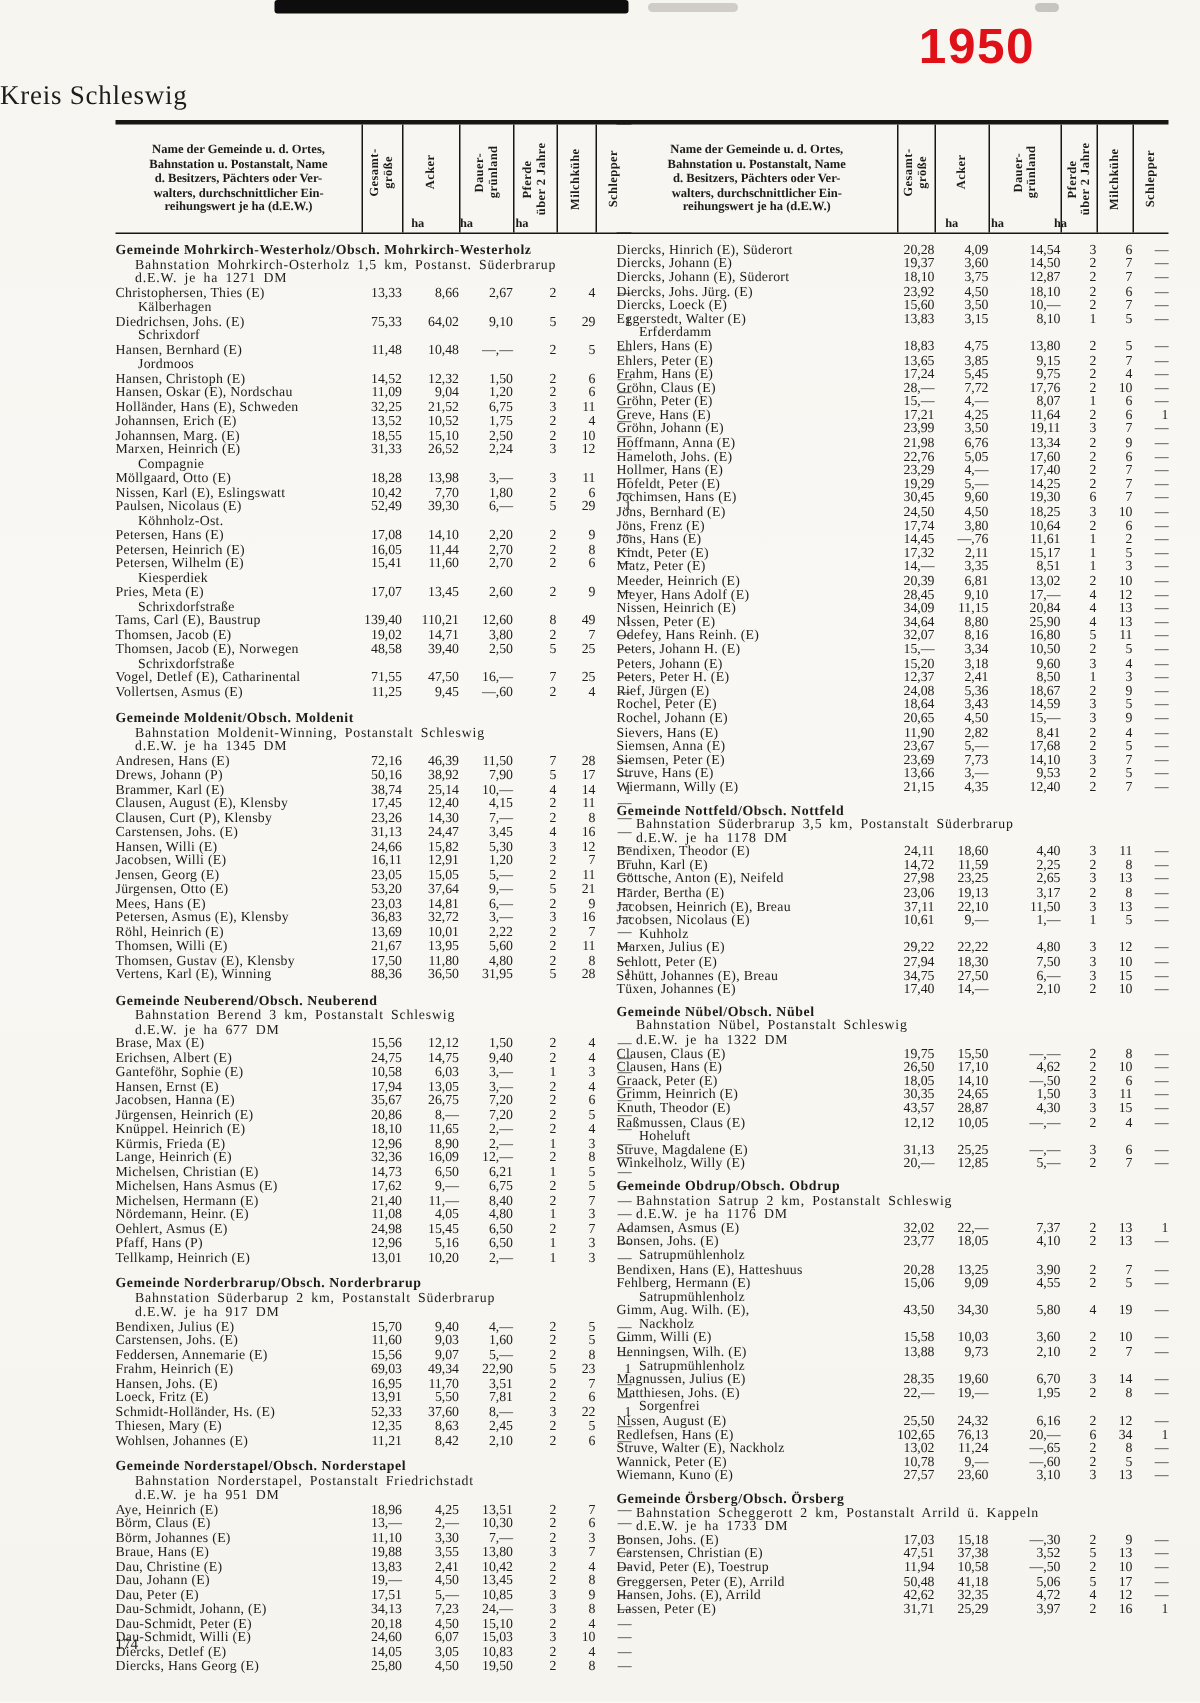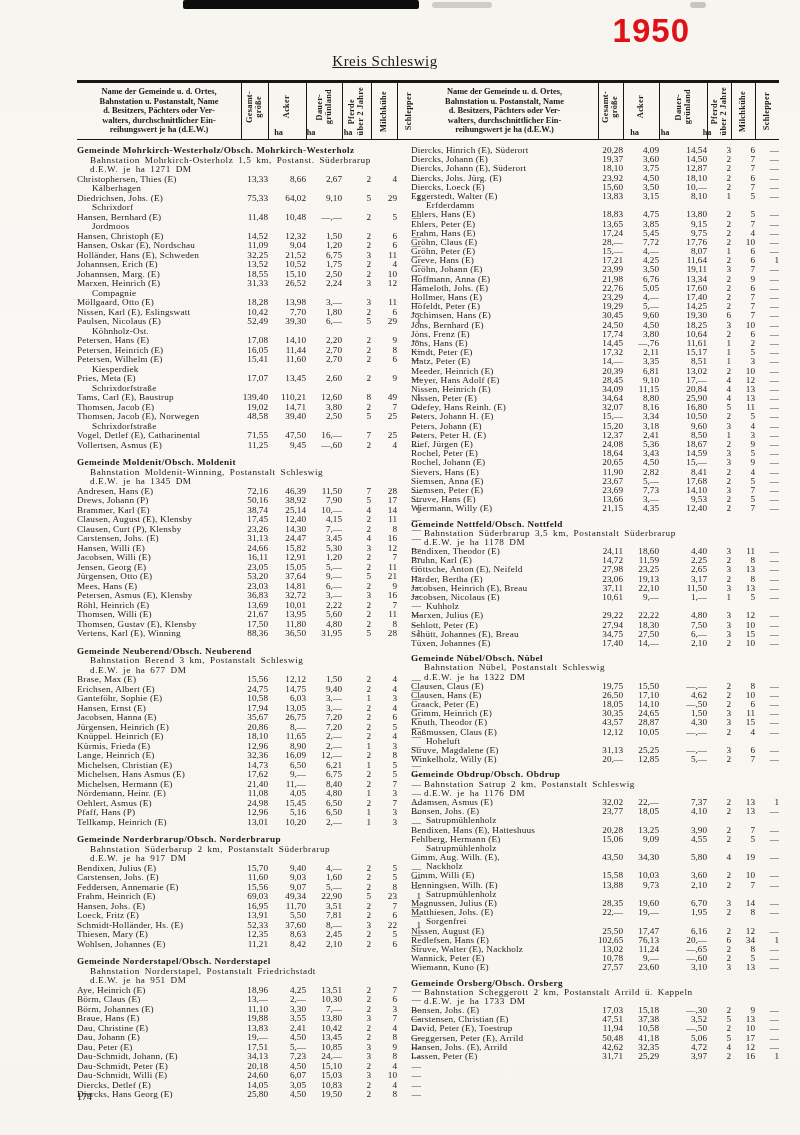--- a/index.html
+++ b/index.html
@@ -8,28 +8,28 @@
   .page {
     position:relative; width:800px; height:1135px; overflow:hidden;
     background:linear-gradient(180deg,#f7f5f0 0%,#f9f8f4 35%,#f6f4ee 100%);
     color:#1d1c1a;
   }
   .artifact-bar { position:absolute; left:183px; top:0; width:236px; height:9px; background:#0d0d0d; border-radius:2px; }
   .artifact-smudge1 { position:absolute; left:432px; top:2px; width:60px; height:6px; background:rgba(90,85,80,.25); border-radius:3px; }
   .artifact-smudge2 { position:absolute; left:690px; top:2px; width:16px; height:6px; background:rgba(90,85,80,.3); border-radius:3px; }
   .year { position:absolute; left:594px; top:12px; width:96px; font-family:"Liberation Sans",sans-serif;
           font-weight:bold; font-size:33px; letter-spacing:1px; color:#e01018;text-align:right; }
-  .page-title { position:absolute; left:0; top:53px; width:770px; text-align:center; font-size:15px; letter-spacing:.5px;text-decoration:underline; }
+  .page-title { position:absolute; left:0; top:53px; width:770px; font-size:18px; letter-spacing:.5px; }
   .page-number { position:absolute; left:77px; top:1091px; font-size:10px; }
 
   .col { position:absolute; top:80px; }
   .col-left  { left:77px;  width:344px; --cols:164px 27px 38px 36px 29px 26px 24px; --lh:9.5px; --gap:8px; }
   .col-right { left:411px; width:368px; --cols:187px 25px 36px 48px 24px 24px 24px; --lh:9.2px; --gap:6px; }
 
-  .thead { display:grid; grid-template-columns:var(--cols); height:60px;
+  .thead { display:grid; grid-template-columns:var(--cols); height:76px;
            border-top:3px solid #171615; border-bottom:1.5px solid #171615; }
   .hcell { border-left:1px solid #171615; }
   .hcell:first-child { border-left:none; }
   .name-h { display:flex; flex-direction:column; justify-content:center; text-align:center; padding:2px 2px; }
   .nh-line { font-size:8.4px; font-weight:bold; line-height:9.4px; white-space:nowrap; }
   .num-h { display:flex; flex-direction:column; align-items:center; justify-content:space-between; padding:3px 0 2px 0; }
   .vert { flex:1; display:flex; flex-direction:row; align-items:center; justify-content:center; }
   .vline { writing-mode:vertical-rl; transform:rotate(180deg); font-size:8.3px; font-weight:bold;
            line-height:8.6px; letter-spacing:.3px; white-space:nowrap; }
   .unit { font-size:8.3px; font-weight:bold;padding-left:47px; }
@@ -1465,21 +1465,21 @@
             <div class="cell num-cell">19,—</div>
             <div class="cell num-cell">1,95</div>
             <div class="cell num-cell">2</div>
             <div class="cell num-cell">8</div>
             <div class="cell num-cell">—</div>
           </div>
           <div class="subline">Sorgenfrei</div>
           <div class="row">
             <div class="cell name-cell">Nissen, August (E)</div>
             <div class="cell num-cell">25,50</div>
-            <div class="cell num-cell">17,47</div>
+            <div class="cell num-cell">24,32</div>
             <div class="cell num-cell">6,16</div>
             <div class="cell num-cell">2</div>
             <div class="cell num-cell">12</div>
             <div class="cell num-cell">—</div>
           </div>
           <div class="row">
             <div class="cell name-cell">Redlefsen, Hans (E)</div>
             <div class="cell num-cell">102,65</div>
             <div class="cell num-cell">76,13</div>
             <div class="cell num-cell">20,—</div>

